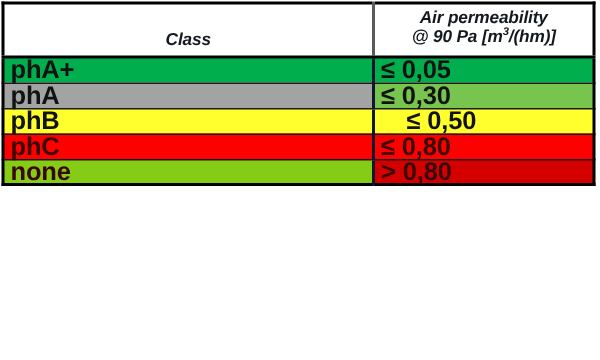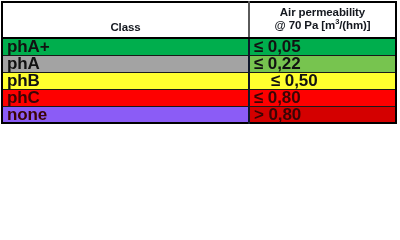--- a/index.html
+++ b/index.html
@@ -43,20 +43,21 @@
     background: #ffffff;
     color: #14181f;
     font-weight: bold;
     font-size: 11.5px;
     line-height: 13px;
     text-align: center;
     vertical-align: bottom;
     padding: 0 4px 3px 4px;
     border-bottom: 2px solid #000000;
     letter-spacing: -0.1px;
+    font-style: italic;
   }
 
   th.header-cell.value-head {
     border-left: 2px solid #5a5a5a;
     vertical-align: middle;
     padding-bottom: 2px;
   }
 
   .hdr-line { display: block; white-space: nowrap; }
   .hdr-line sup { font-size: 7.5px; vertical-align: super; line-height: 0; }
@@ -96,40 +97,40 @@
   <table class="perm-table">
     <colgroup>
       <col class="col-class">
       <col class="col-value">
     </colgroup>
     <thead>
       <tr class="header-row">
         <th class="header-cell class-head">Class</th>
         <th class="header-cell value-head">
           <span class="hdr-line">Air permeability</span>
-          <span class="hdr-line"><span>@ 70 Pa [m</span><sup>3</sup><span>/(hm)]</span></span>
+          <span class="hdr-line"><span>@ 90 Pa [m</span><sup>3</sup><span>/(hm)]</span></span>
         </th>
       </tr>
     </thead>
     <tbody id="table-body">
         <tr class="data-row" data-row-style="green-dark">
           <td class="cell class-cell" style="background: rgb(0, 174, 77); color: rgb(18, 18, 18);">phA+</td>
           <td class="cell value-cell" style="background: rgb(0, 174, 77); color: rgb(18, 18, 18);">≤ 0,05</td>
         </tr>
         <tr class="data-row" data-row-style="green-light">
           <td class="cell class-cell" style="background: #a3a3a3; color: rgb(18, 18, 18);">phA</td>
-          <td class="cell value-cell" style="background: rgb(119, 196, 79); color: rgb(18, 18, 18);">≤ 0,22</td>
+          <td class="cell value-cell" style="background: rgb(119, 196, 79); color: rgb(18, 18, 18);">≤ 0,30</td>
         </tr>
         <tr class="data-row" data-row-style="yellow">
           <td class="cell class-cell" style="background: rgb(255, 255, 46); color: rgb(18, 18, 18);">phB</td>
           <td class="cell value-cell" style="background: rgb(255, 255, 46); color: rgb(18, 18, 18); padding-left: 21px;">≤ 0,50</td>
         </tr>
         <tr class="data-row" data-row-style="red-bright">
           <td class="cell class-cell" style="background: rgb(254, 0, 0); color: rgb(58, 5, 5);">phC</td>
           <td class="cell value-cell" style="background: rgb(254, 0, 0); color: rgb(58, 5, 5);">≤ 0,80</td>
         </tr>
         <tr class="data-row" data-row-style="red-dark">
-          <td class="cell class-cell" style="background: #8b5cf6; color: rgb(58, 5, 5);">none</td>
+          <td class="cell class-cell" style="background: #84cc16; color: rgb(58, 5, 5);">none</td>
           <td class="cell value-cell" style="background: rgb(212, 0, 0); color: rgb(58, 5, 5); margin-left: 39px;">&gt; 0,80</td>
         </tr>
       </tbody>
   </table>
 </div>
 
 </body></html>

